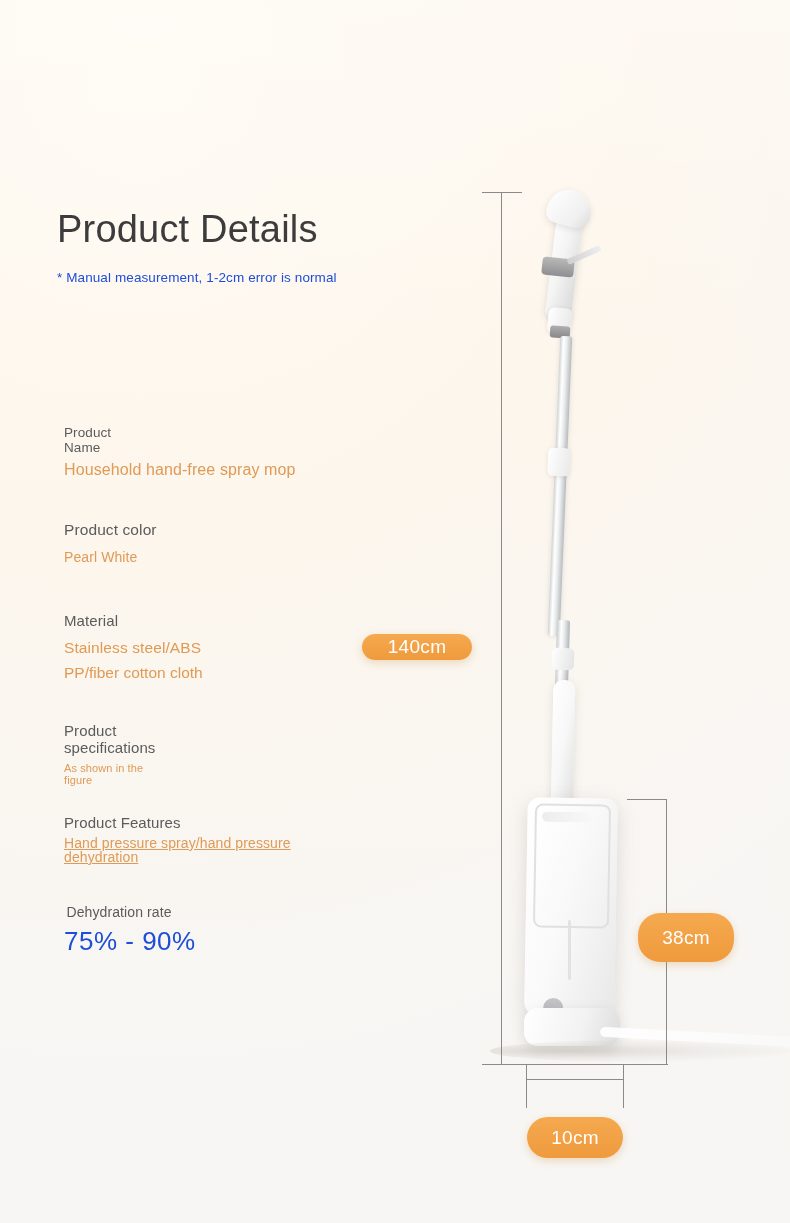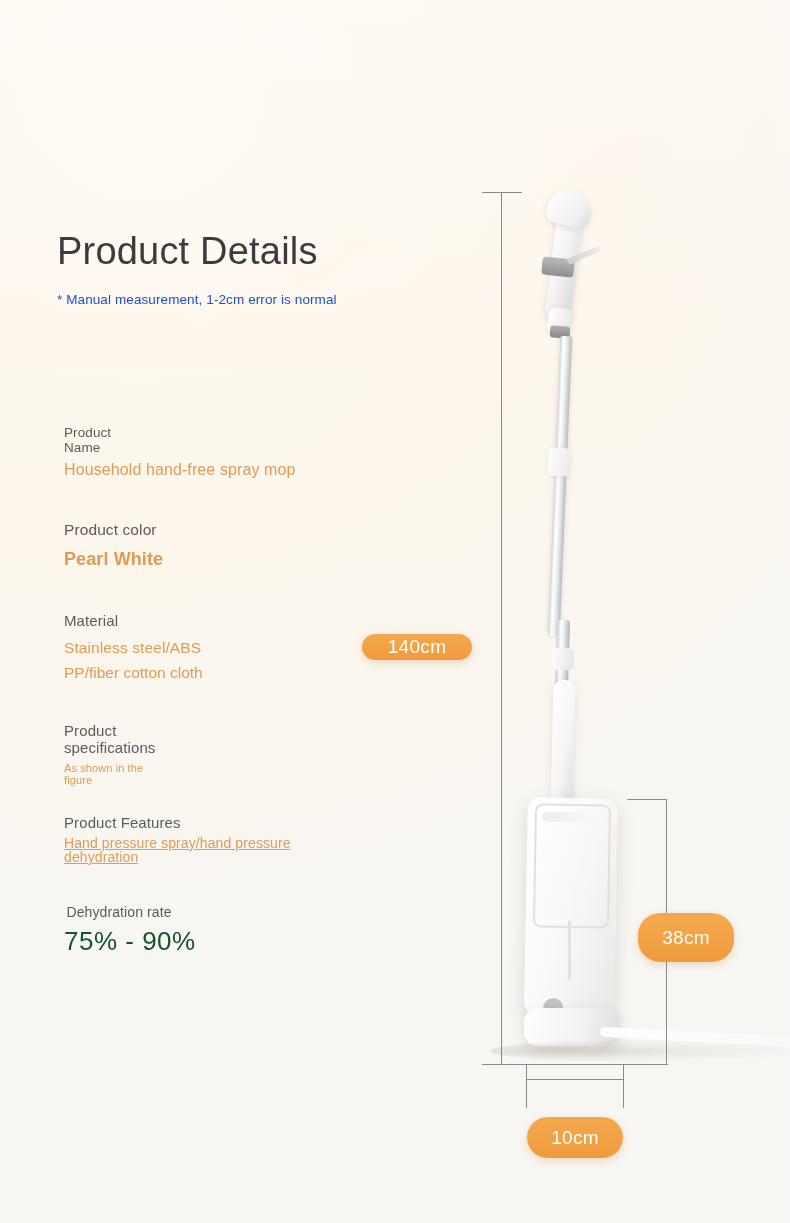--- a/index.html
+++ b/index.html
@@ -30,21 +30,20 @@
     inset: 0;
     background: linear-gradient(to bottom, rgba(255,255,255,0.30) 0%, rgba(255,255,255,0.0) 30%, rgba(247,246,244,0.55) 100%);
   }
 
   
   #text-col {
     position: absolute;
     left: 57px;
     top: 210px;
     width: 360px;
-    margin-top: 22px;
   }
   #page-title {
     font-size: 38px;
     line-height: 1.05;
     color: #3c3c3c;
     font-weight: 400;
     letter-spacing: 0.2px;
     margin: 0;
   }
   #title-note {
@@ -68,41 +67,41 @@
     letter-spacing: 0.1px;
   }
 
   
   #blk-name { top: 425px; }
   #blk-name .spec-label { font-size: 13.5px; line-height: 15px; width: 70px; }
   #blk-name .spec-value { font-size: 16px; margin-top: 6px; }
 
   #blk-color { top: 521px; }
   #blk-color .spec-label { font-size: 15.5px; }
-  #blk-color .spec-value { font-size: 18px; margin-top: 10px; font-weight: bold; }
+  #blk-color .spec-value { font-size: 14px; margin-top: 10px; }
 
   #blk-material { top: 612px; }
   #blk-material .spec-label { font-size: 15px; }
   #blk-material .spec-value { font-size: 15.5px; margin-top: 10px; }
   #blk-material .spec-value2 { font-size: 15.5px; margin-top: 7px; color: #e09a55; }
 
   #blk-specs { top: 722px; }
   #blk-specs .spec-label { font-size: 15px; line-height: 17px; width: 120px; }
   #blk-specs .spec-value { font-size: 11px; line-height: 12px; margin-top: 6px; width: 90px; }
 
   #blk-features { top: 814px; }
   #blk-features .spec-label { font-size: 15px; line-height: 17px; width: 120px; }
   #blk-features .spec-value { font-size: 14px; line-height: 14px; margin-top: 5px; width: 250px; text-decoration: underline; }
 
   #blk-dehydration { top: 904px; }
   #blk-dehydration .spec-label { font-size: 14px; line-height: 16px; width: 110px; text-align: center; }
   #blk-dehydration .spec-value {
     font-size: 26px;
     margin-top: 6px;
-    color: #14532d;
+    color: #1d4ed8;
     letter-spacing: 0.5px;
   }
 
   
   #product {
     position: absolute;
     left: 430px;
     top: 150px;
     width: 360px;
     height: 1000px;

